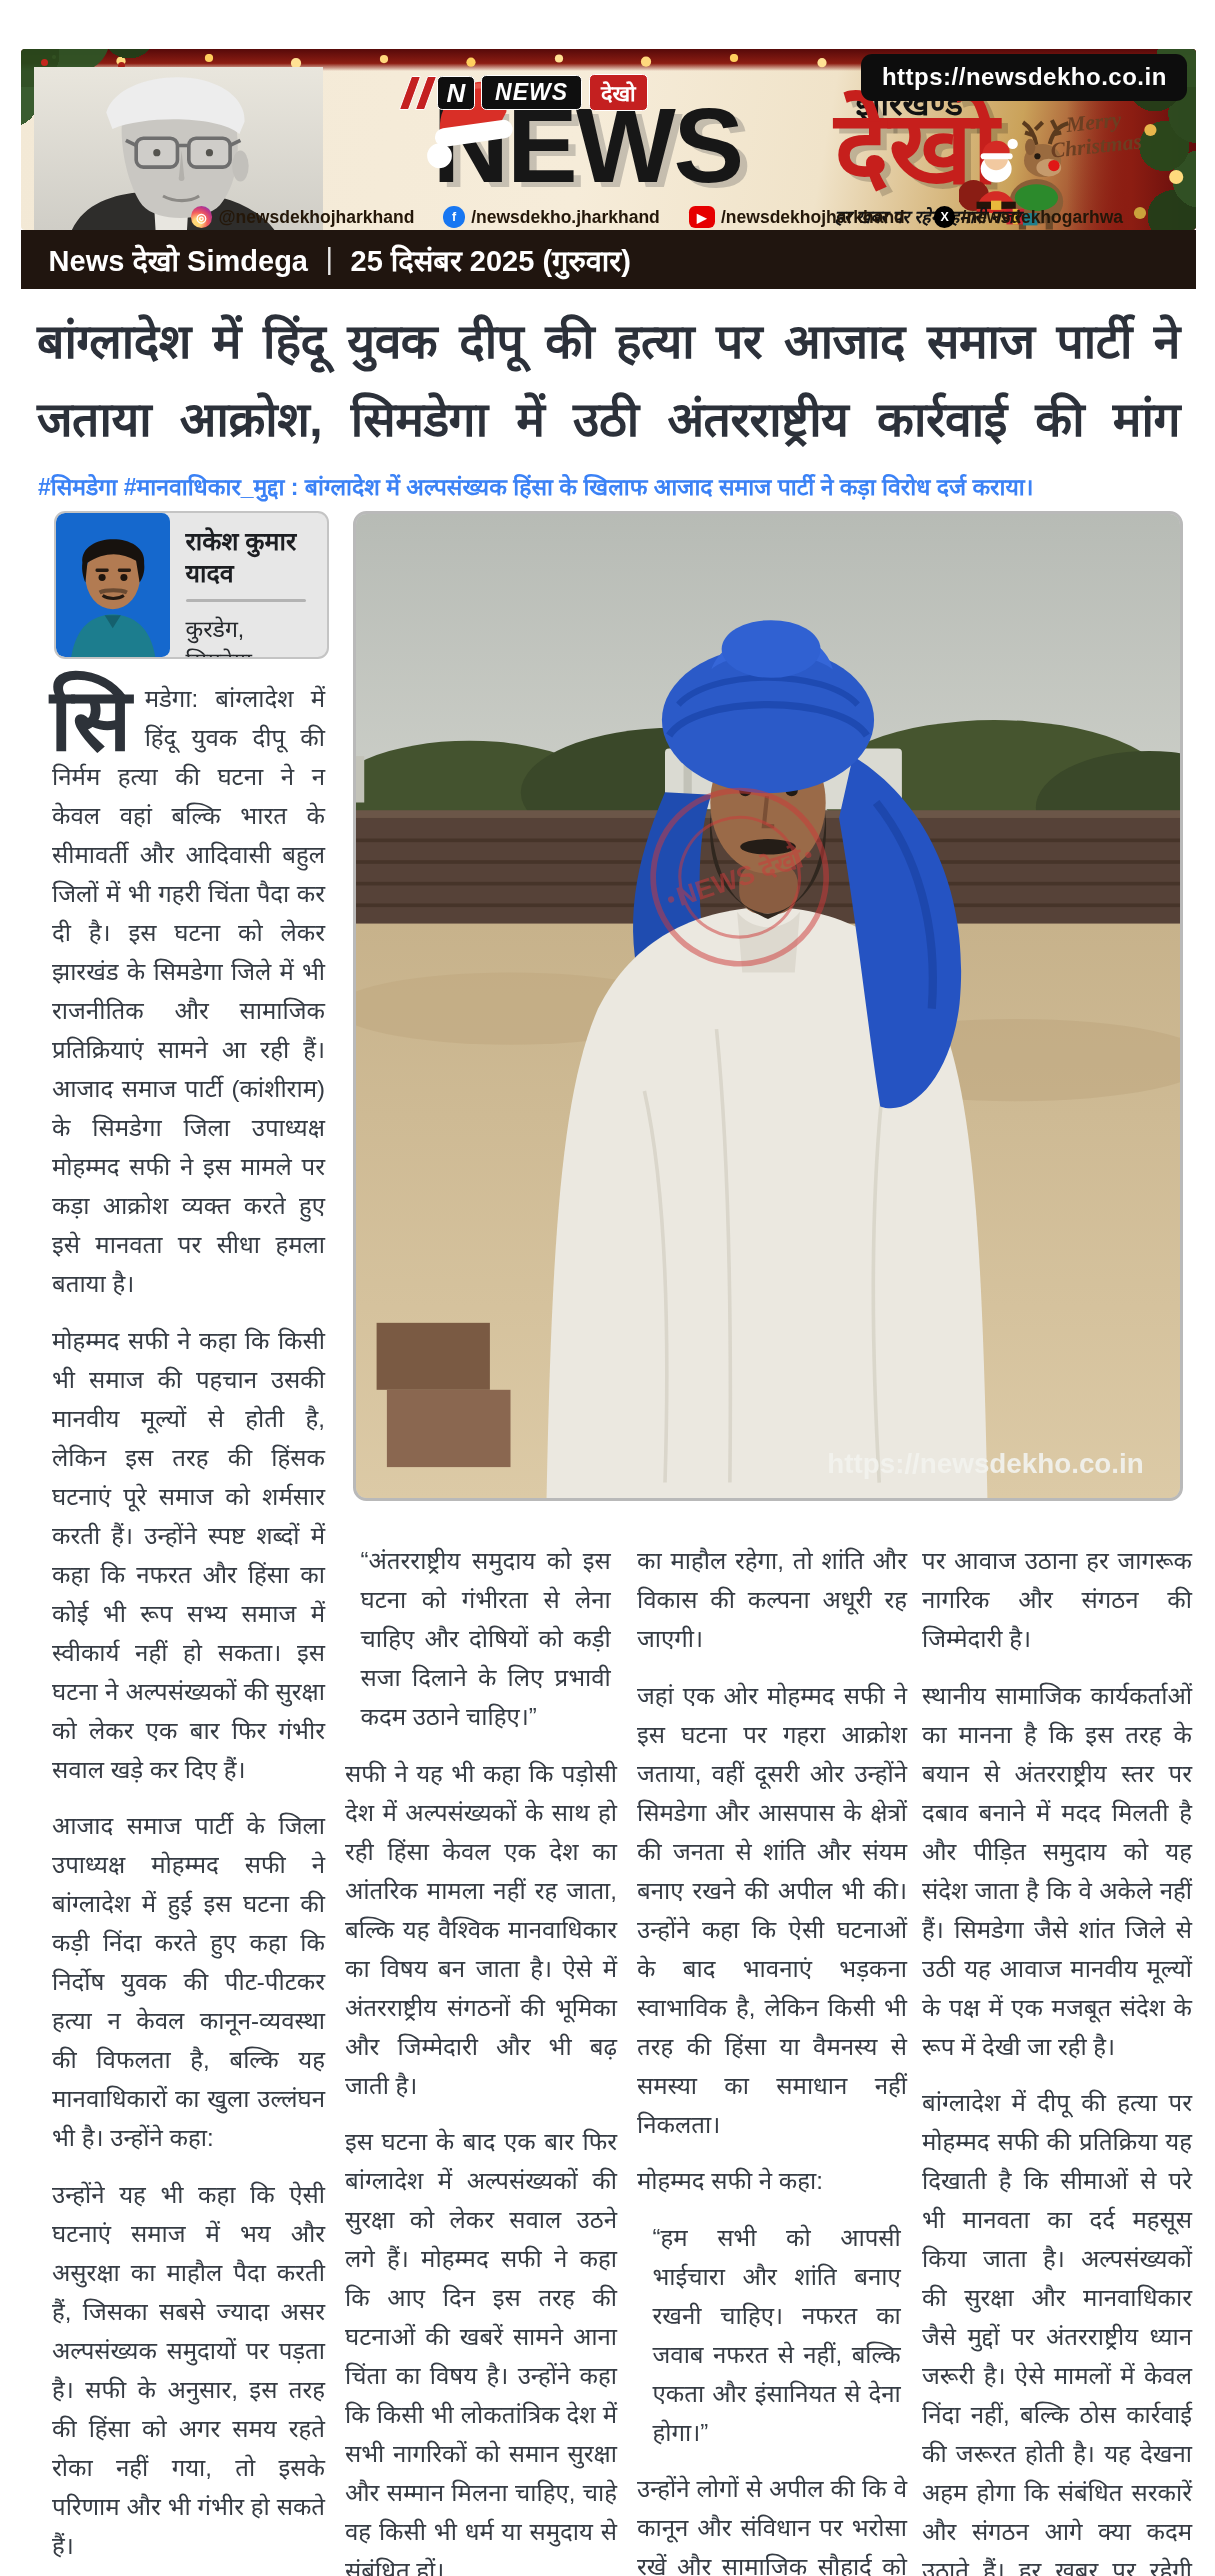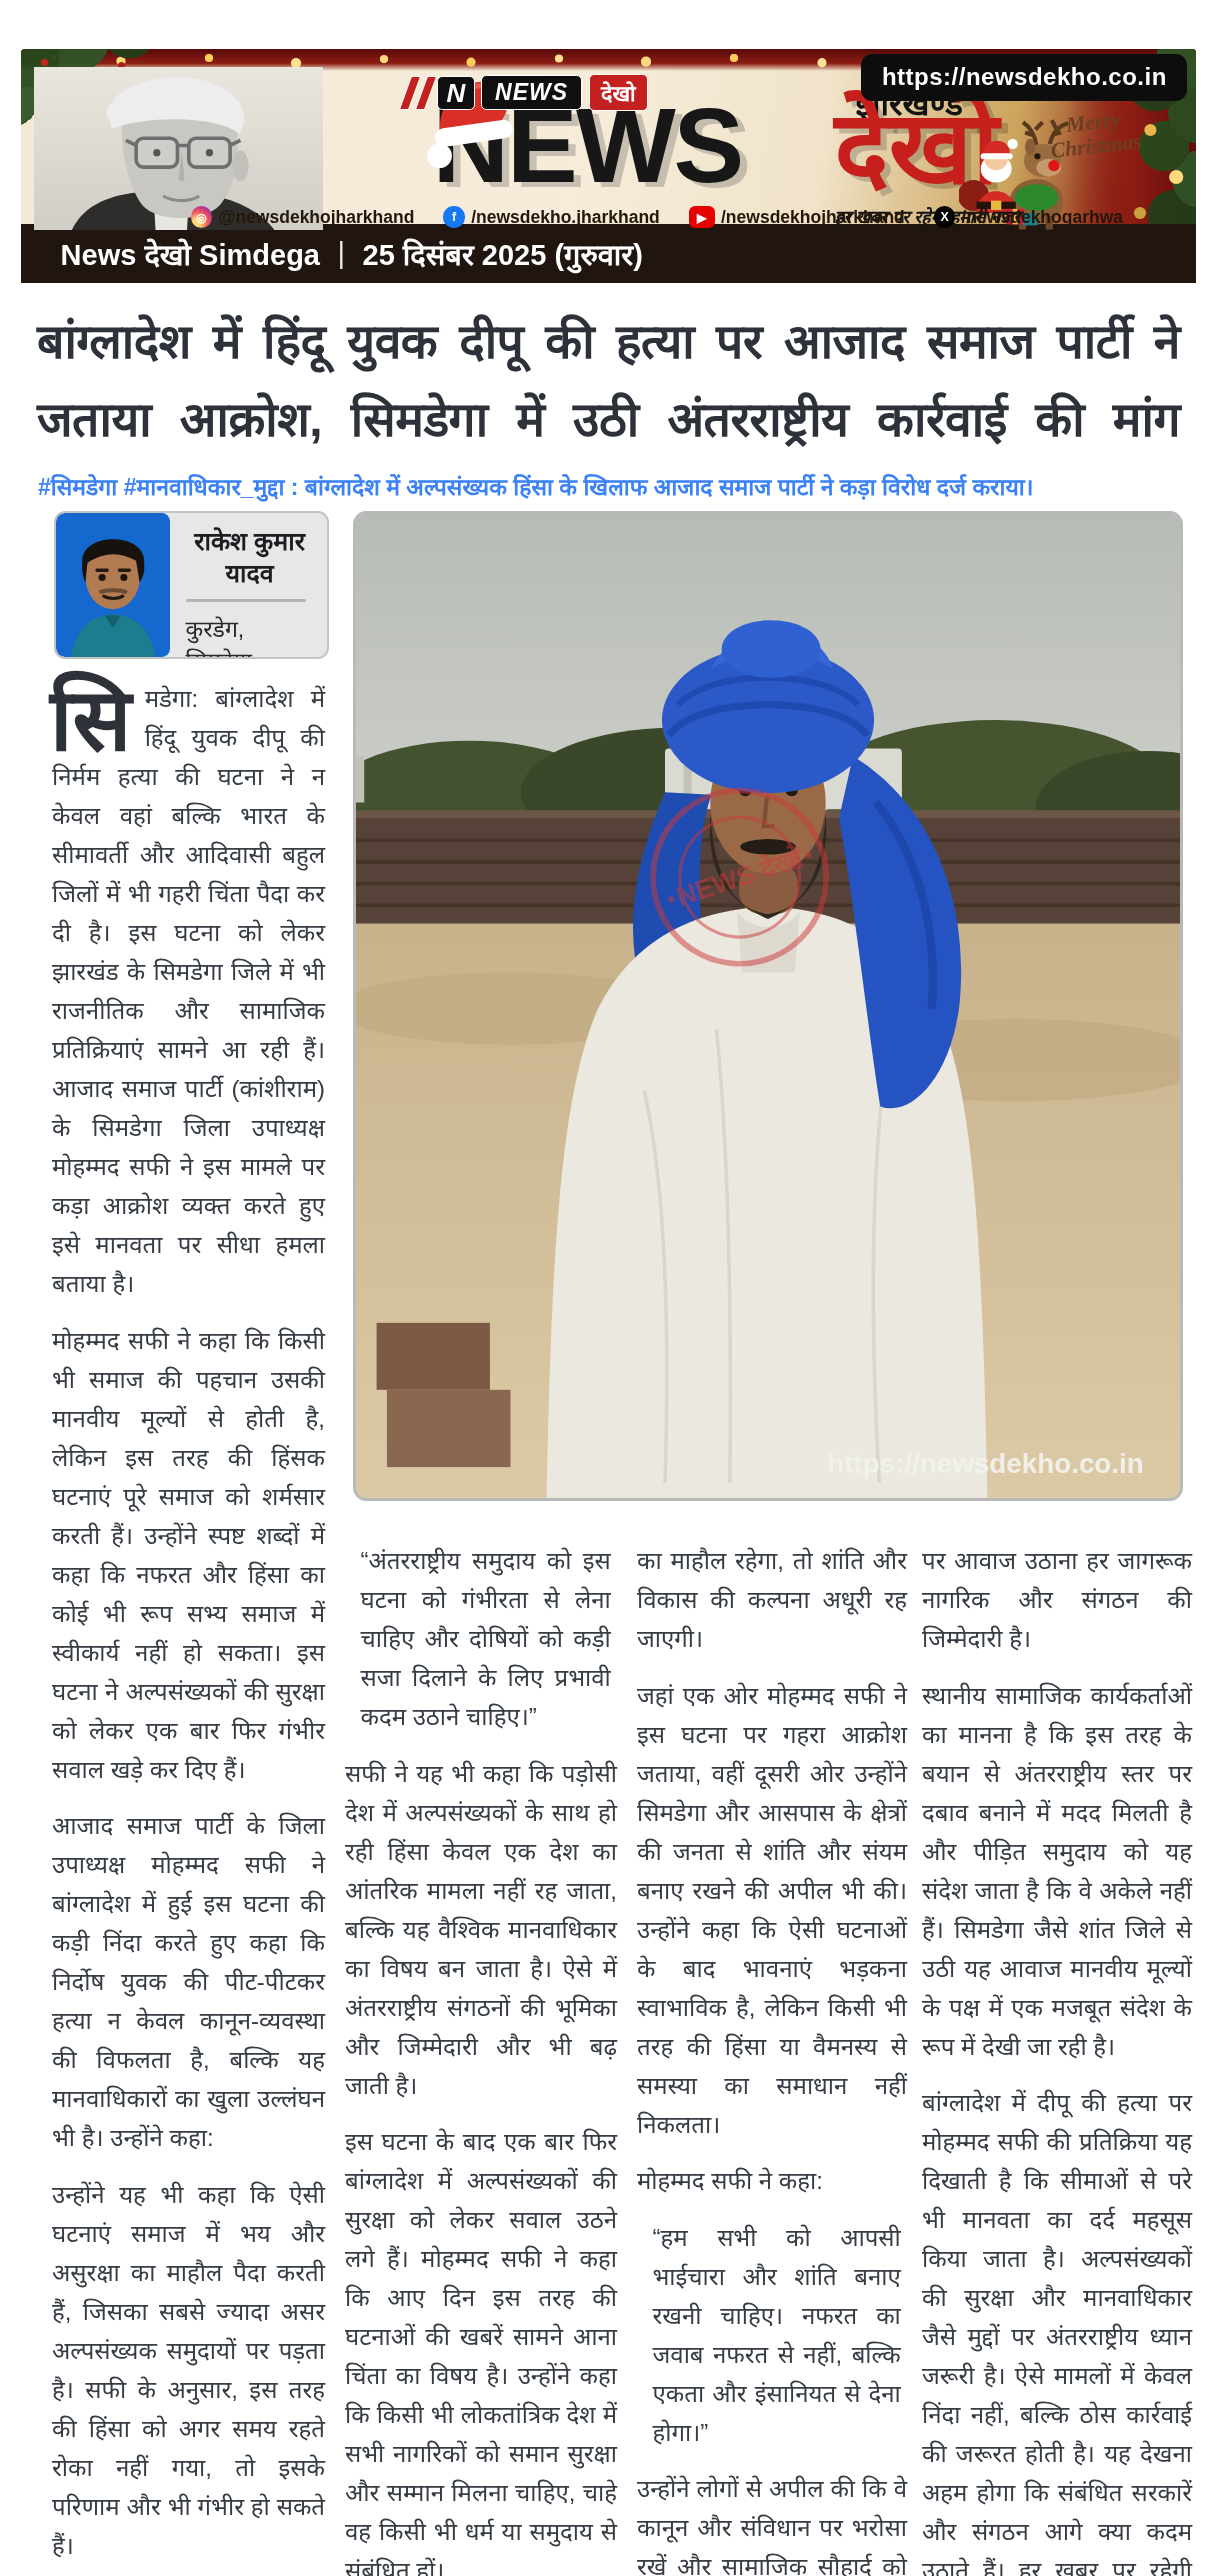--- a/index.html
+++ b/index.html
@@ -62,37 +62,37 @@
   .social-row{position:absolute;left:170px;bottom:2.1px;display:flex;gap:29px;align-items:center;z-index:6;}
   .soc{display:flex;align-items:center;gap:6.2px;font-size:17.5px;font-weight:700;color:#241709;}
   .icon{width:21.6px;height:21.6px;border-radius:50%;display:flex;align-items:center;justify-content:center;
         color:#fff;font-size:12.4px;font-weight:900;flex:none;}
   .icon.ig{background:radial-gradient(circle at 30% 75%,#ffd776 0 18%,#f5605c 45%,#c13584 70%,#5851db 100%);}
   .icon.fb{background:#1877f2;}
   .icon.yt{background:#e60000;border-radius:6.2px;width:26px;}
   .icon.xx{background:#000;}
 
   
-  .datebar{position:absolute;left:20.6px;top:224px;width:1175px;height:59px;background:#20150f;color:#fff;
-        display:flex;align-items:center;gap:17.5px;padding-left:40px;box-sizing:border-box;
+  .datebar{position:absolute;left:20.6px;top:230px;width:1175px;height:59px;background:#20150f;color:#fff;
+        display:flex;align-items:center;gap:17.5px;padding-left:28px;box-sizing:border-box;
         font-size:29px;font-weight:700;}
   .datebar .sep{font-weight:300;color:#e8e8e8;}
 
   
   .headline{position:absolute;left:37px;top:303px;width:1143px;margin:0;color:#2c313a;font-weight:800;}
   .headline span{display:block;font-size:48px;line-height:78px;text-align:justify;text-align-last:justify;letter-spacing:-0.5px;}
   .subtitle{position:absolute;left:38px;top:470px;width:1141px;margin:0;font-size:23px;font-weight:700;color:#3b82f6;}
 
   
   .author-card{position:absolute;left:54px;top:511px;width:275px;height:148px;background:#e7e7e7;
         border:2.6px solid #c4c4c4;border-radius:11.3px;display:flex;overflow:hidden;box-sizing:border-box;}
   .author-photo{width:114px;height:100%;flex:none;border-radius:8.2px;overflow:hidden;}
   .author-photo svg{display:block;width:100%;height:100%;}
   .author-meta{flex:1;padding:13.4px 13.4px 0 15.5px;}
-  .author-name{font-size:25px;font-weight:800;color:#1c1e22;line-height:1.25;text-align:center;}
+  .author-name{font-size:25px;font-weight:800;color:#1c1e22;line-height:1.25;}
   .author-divider{height:3.1px;background:#b3b3b3;border-radius:1.5px;margin:10.3px 0 9.3px 0;width:94%;}
   .author-loc{font-size:23px;color:#26292d;}
 
   
   .main-photo{position:absolute;left:353px;top:511px;width:824px;height:984px;border:3.6px solid #b9b9b9;
         border-radius:13.4px;overflow:hidden;background:#cfd2cd;}
   .main-photo svg{display:block;width:100%;height:100%;}
 
   
   .col{position:absolute;color:#363c44;font-size:24px;line-height:39px;text-align:justify;}

